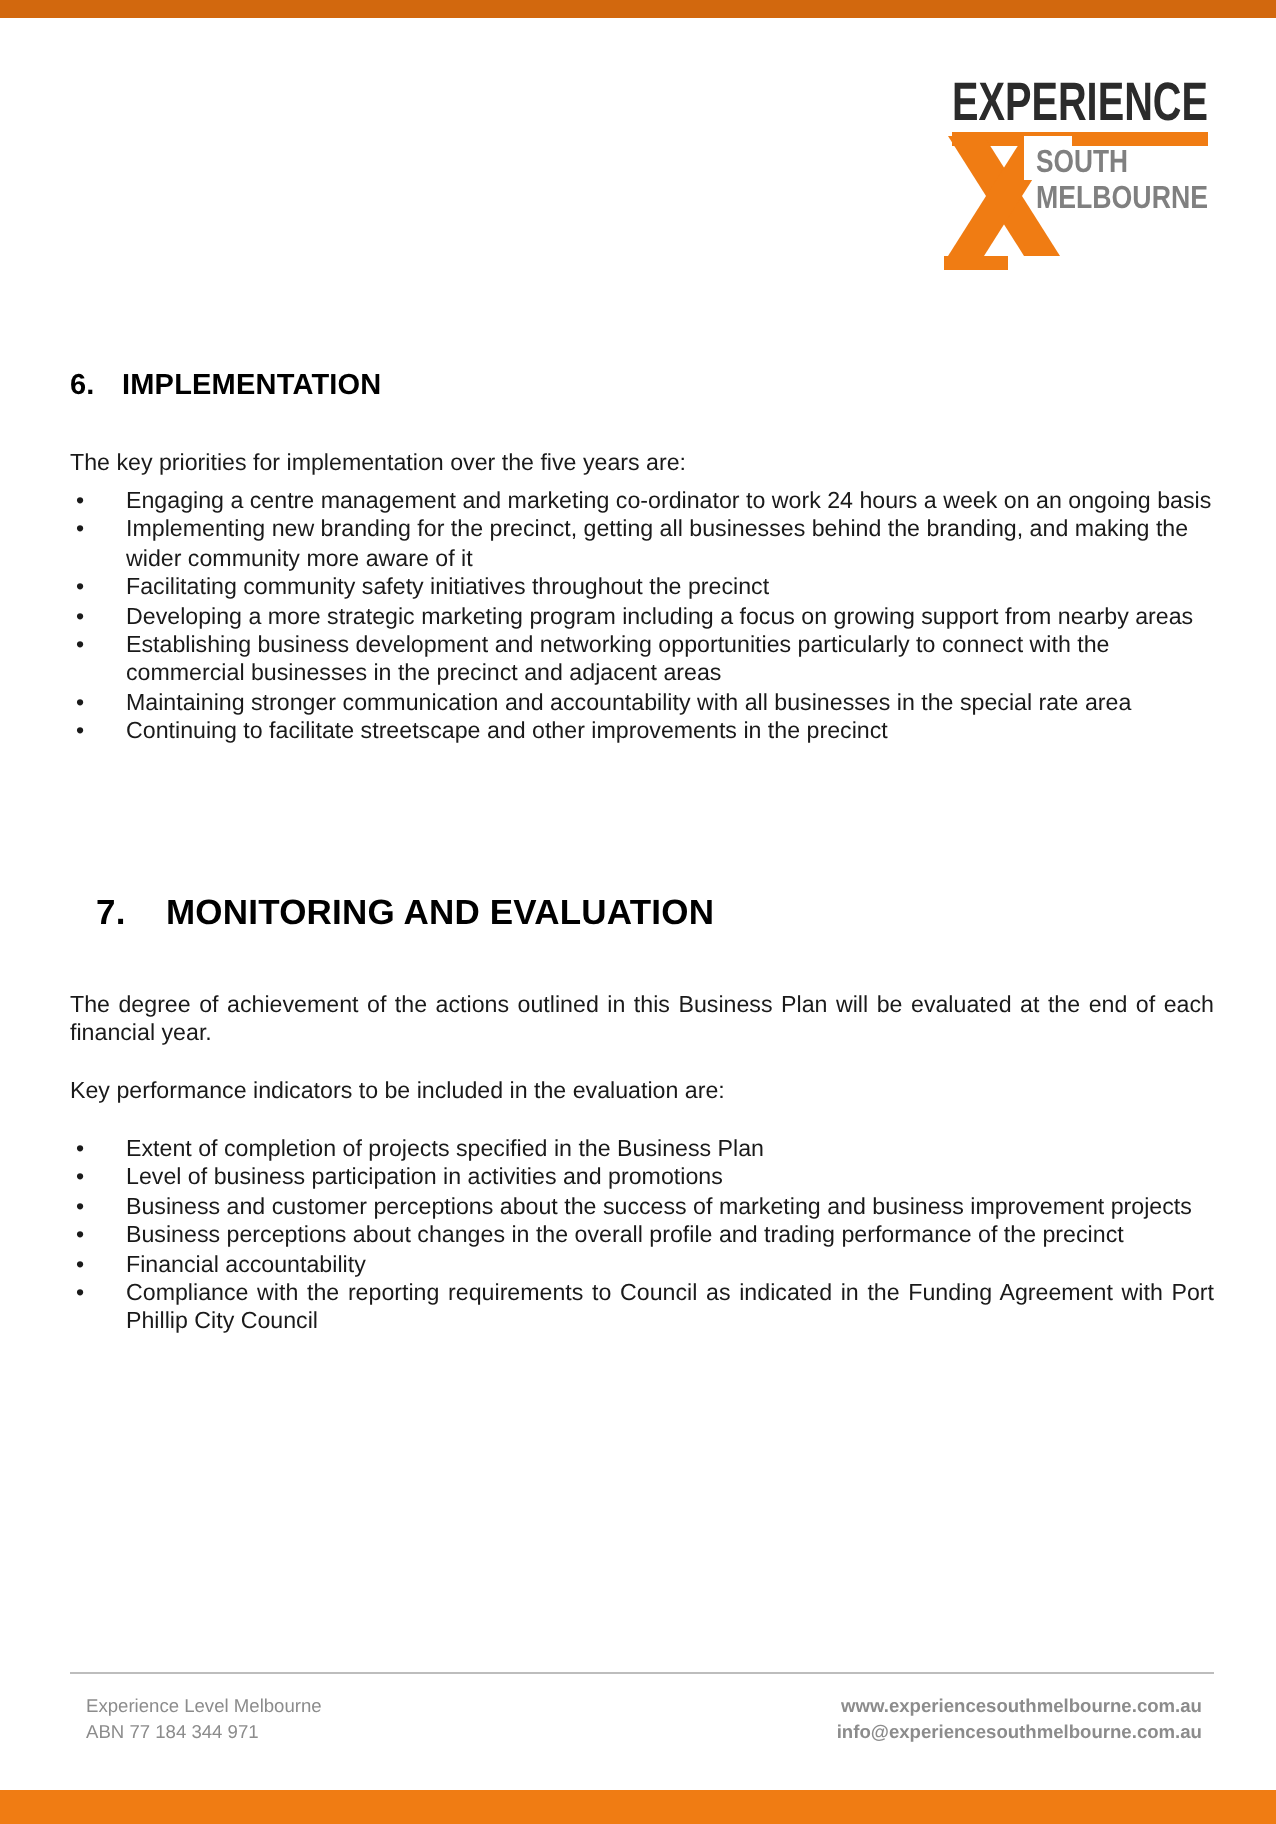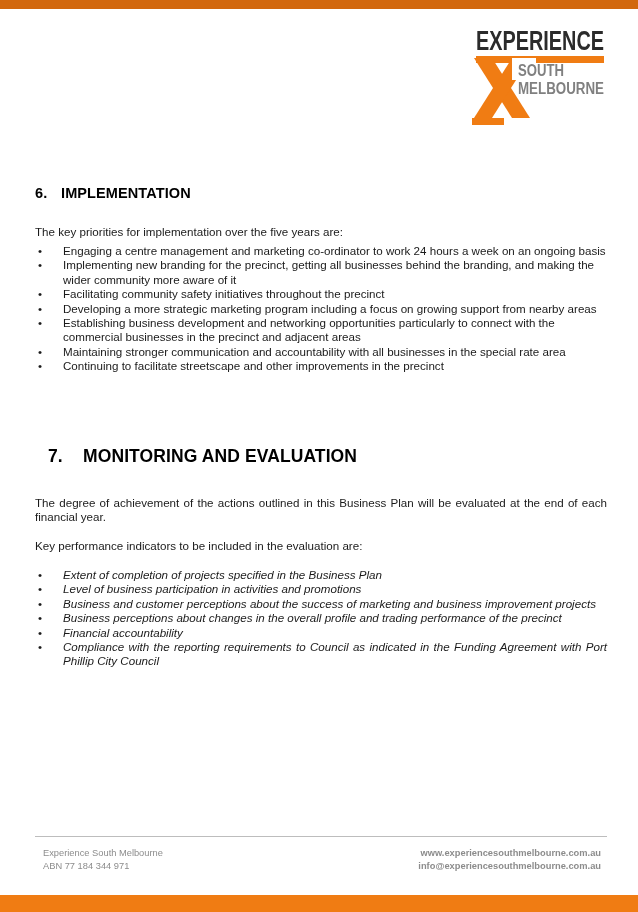--- a/index.html
+++ b/index.html
@@ -32,21 +32,21 @@
     bottom: 0;
     width: 638px;
     height: 17px;
     background: #f07c13;
   }
 
   
   .logo {
     position: absolute;
     left: 466px;
-    top: 18px;
+    top: 28px;
     width: 148px;
     height: 112px;
   }
   .logo svg { display: block; }
 
   
   .content {
     position: absolute;
     left: 35px;
     top: 0;
@@ -113,21 +113,21 @@
   }
   .bullets li .dot {
     position: absolute;
     left: 3px;
     top: 0;
     font-size: 11.6px;
     line-height: 14.4px;
     color: #1a1a1a;
   }
   .bullets li .txt { display: block; }
-  .bullets.justified li .txt { text-align: justify; font-style: italic; }
+  .bullets.justified li .txt { text-align: justify; }
 
   
   .footer-rule {
     position: absolute;
     left: 35px;
     top: 836px;
     width: 572px;
     height: 1px;
     background: #bdbdbd;
   }
@@ -251,21 +251,21 @@
         <span class="dot">•</span>
         <span class="txt">Compliance with the reporting requirements to Council as indicated in the Funding Agreement with Port Phillip City Council</span>
       </li>
     </ul>
 
   </div>
 
   <div class="footer-rule"></div>
 
   <div class="footer-left">
-    <div>Experience South Melbourne</div>
+    <div>Experience Level Melbourne</div>
     <div>ABN 77 184 344 971</div>
   </div>
 
   <div class="footer-right">
     <div>www.experiencesouthmelbourne.com.au</div>
     <div>info@experiencesouthmelbourne.com.au</div>
   </div>
 
 </div>
 

